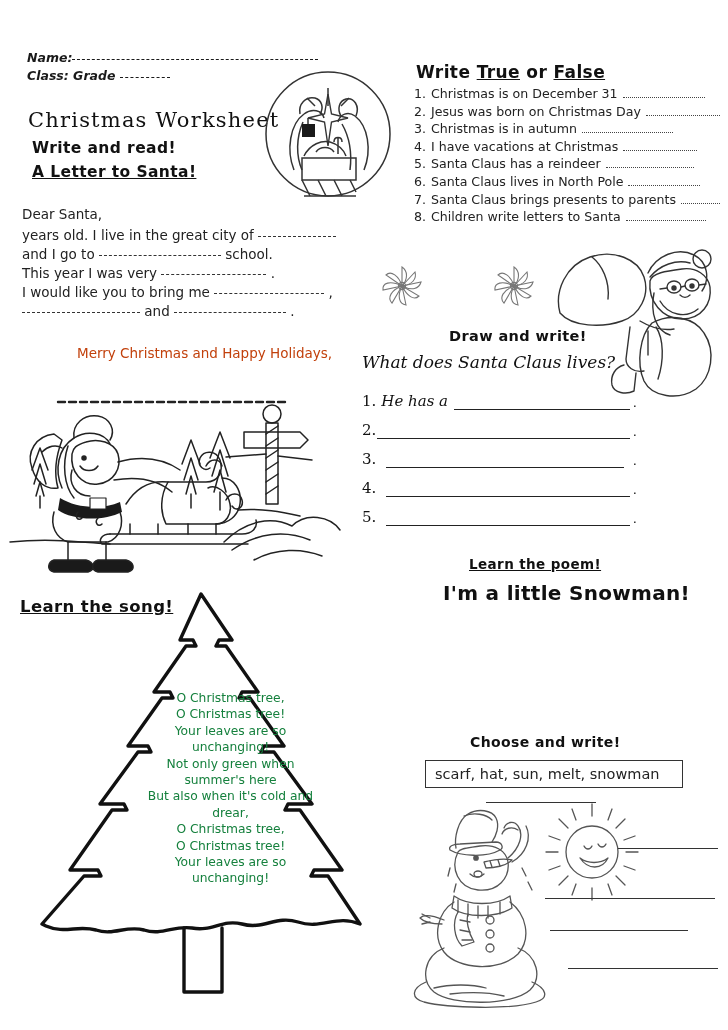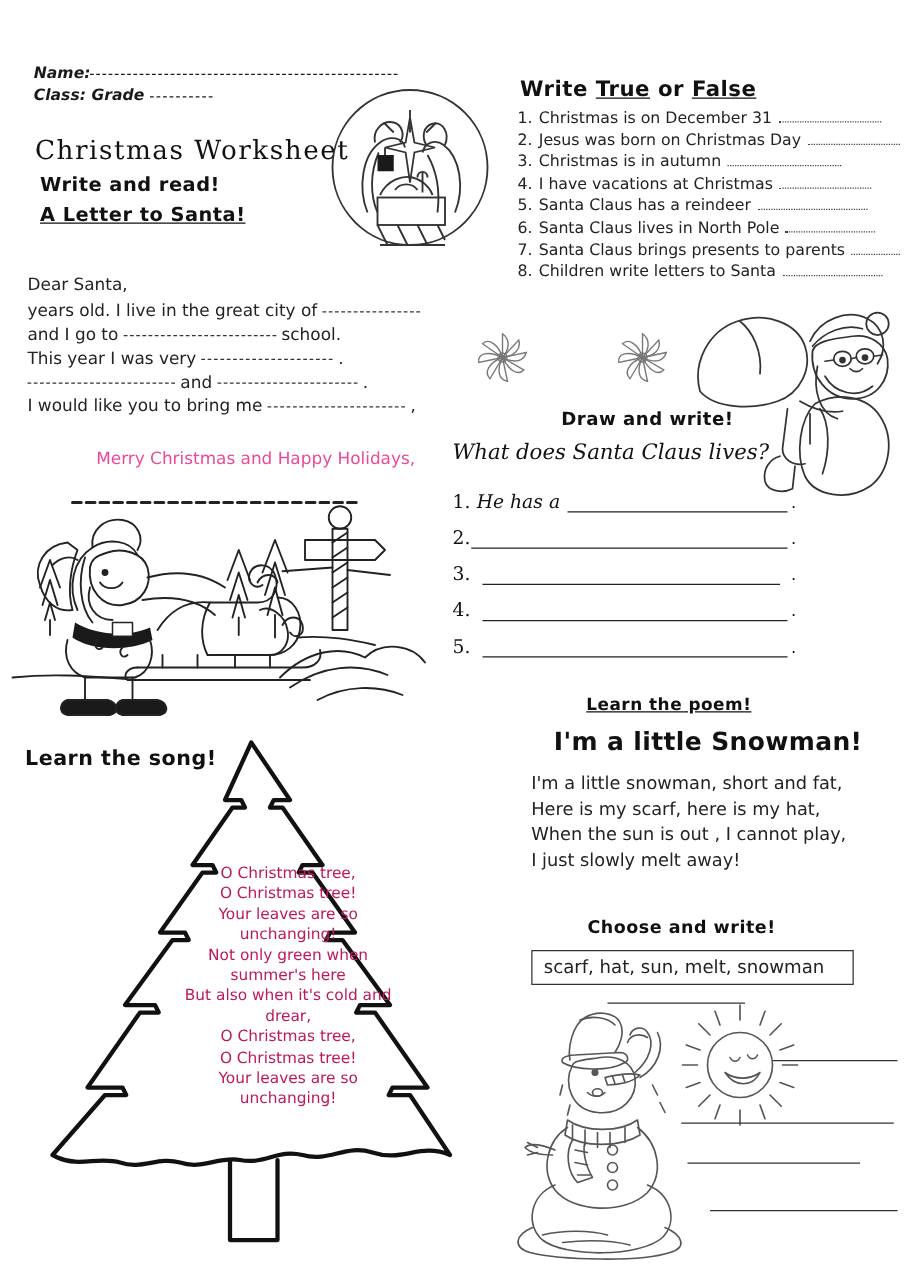--- a/index.html
+++ b/index.html
@@ -72,21 +72,21 @@
   }
   .blank {
     display: inline-block;
     border-bottom: 1.4px dashed #333;
     vertical-align: 3px;
     height: 9px;
   }
   #closing {
     font-size: 13.5px;
     white-space: nowrap;
-    color: #ec4899;
+    color: #c2410c;
   }
 
   
   #tf-title { font-size: 17px; white-space: nowrap; }
   .tf-row {
     display: flex;
     align-items: baseline;
     font-size: 12.6px;
     line-height: 17.6px;
     color: #222;
@@ -163,21 +163,21 @@
     white-space: nowrap;
   }
   .label-rule { border-bottom: 1.5px solid #333; height: 0; }
 
   
   #song-title { font-size: 16.5px; white-space: nowrap; }
   #song-lyrics {
     text-align: center;
     font-size: 12.3px;
     line-height: 16.4px;
-    color: #be185d;
+    color: #15803d;
   }
 
   
   #footer-brand {
     font-family: "Liberation Sans", sans-serif;
     font-size: 13px;
     color: #b9b9b9;
     letter-spacing: .3px;
   }
 
@@ -221,53 +221,53 @@
 
       <path d="M44 90 C50 78 62 74 70 76 C78 78 84 84 86 90"></path>
       <path d="M56 86 C60 80 70 80 74 86"></path>
       <rect x="42" y="92" width="54" height="22"></rect>
       <path d="M42 114 L50 130 M58 114 L66 130 M74 114 L82 130 M90 114 L96 126"></path>
       <path d="M44 130 L96 130"></path>
       <path d="M78 72 L78 88 M74 76 C74 70 82 70 82 76"></path>
     </svg>
   </div>
 
-  <div class="abs" style="left:22px; top:219px; width:330px;">
+  <div class="abs" style="left:22px; top:205px; width:330px;">
 
     <div class="letter-line bodyhand" style="margin-bottom:2px;">Dear Santa,</div>
 
 
     <div class="letter-line bodyhand">
       <span>years old.  I  live in the great city of</span>
       <span class="blank" style="width:78px;"></span>
     </div>
 
     <div class="letter-line bodyhand">
       <span>and I go to</span>
       <span class="blank" style="width:122px;"></span>
       <span>school.</span>
     </div>
 
     <div class="letter-line bodyhand">
       <span>This year I was very</span>
       <span class="blank" style="width:105px;"></span>
       <span>.</span>
+    </div>
+
+    <div class="letter-line bodyhand">
+      <span>I would like you to bring me</span>
+      <span class="blank" style="width:110px;"></span>
+      <span>,</span>
     </div>
 
     <div class="letter-line bodyhand">
       <span class="blank" style="width:118px;"></span>
       <span>and</span>
       <span class="blank" style="width:112px;"></span>
       <span>.</span>
-    </div>
-
-    <div class="letter-line bodyhand">
-      <span>I would like you to bring me</span>
-      <span class="blank" style="width:110px;"></span>
-      <span>,</span>
     </div>
 
     <div id="closing" class="bodyhand" style="margin-top:21px; margin-left:55px;">Merry Christmas and Happy Holidays,</div>
   </div>
 
   <div class="abs headline" id="tf-title" style="left:416px; top:62px;">
     <span>Write </span><span class="ul">True</span><span> or </span><span class="ul">False</span>
   </div>
 
   <div class="abs" style="left:414px; top:85px; width:306px;">
@@ -473,26 +473,20 @@
 
       <path d="M68 120 C64 124 68 130 72 126"></path>
       <path d="M88 126 C84 130 88 136 92 132"></path>
     </svg>
   </div>
 
   <div class="abs headline" id="poem-kicker" style="left:469px; top:556px;">Learn the poem!</div>
 
   <div class="abs headline" id="poem-title" style="left:443px; top:581px;">I'm a little Snowman!</div>
 
-  <div class="abs" style="left:425px; top:617px;">
-    <div class="poem-line">I'm a little snowman, short and fat,</div>
-    <div class="poem-line">Here is my scarf, here is my hat,</div>
-    <div class="poem-line">When the sun is out , I cannot play,</div>
-    <div class="poem-line">I just slowly melt away!</div>
-  </div>
 
   <div class="abs headline" id="cw-title" style="left:470px; top:734px;">Choose and write!</div>
 
   <div class="abs" id="wordbank" style="left:425px; top:760px; width:258px; height:28px;">
     <span class="bodyhand" style="font-size:14.5px;">scarf, hat, sun, melt, snowman</span>
   </div>
 
   <div class="abs" style="left:420px; top:796px; width:230px; height:190px;">
     <svg width="230" height="190" viewBox="0 0 230 190" fill="none" stroke="#555" stroke-width="1.3" stroke-linejoin="round" stroke-linecap="round">
 
@@ -547,21 +541,21 @@
                M156 88 L152 99 M188 88 L192 99"></path>
     </svg>
   </div>
 
   <div class="abs label-rule" style="left:486px; top:802px; width:110px;"></div>
   <div class="abs label-rule" style="left:618px; top:848px; width:100px;"></div>
   <div class="abs label-rule" style="left:545px; top:898px; width:170px;"></div>
   <div class="abs label-rule" style="left:550px; top:930px; width:138px;"></div>
   <div class="abs label-rule" style="left:568px; top:968px; width:150px;"></div>
 
-  <div class="abs headline" id="song-title" style="left:20px; top:597px;">Learn the song!</div>
+  <div class="abs headline" id="song-title" style="left:20px; top:597px;text-decoration:underline;">Learn the song!</div>
 
   <div class="abs" style="left:36px; top:588px; width:330px; height:412px;">
     <svg width="330" height="412" viewBox="0 0 330 412" fill="none" stroke="#111" stroke-width="3.4" stroke-linejoin="round" stroke-linecap="round">
       <path d="M165 6
                L196 52 L183 52 L180 58 L190 58
                L222 104 L206 104 L203 110 L214 110
                L248 158 L228 158 L225 164 L238 164
                L276 216 L252 216 L249 222 L264 222
                L306 282 L278 282 L275 288 L292 288
                L324 336

